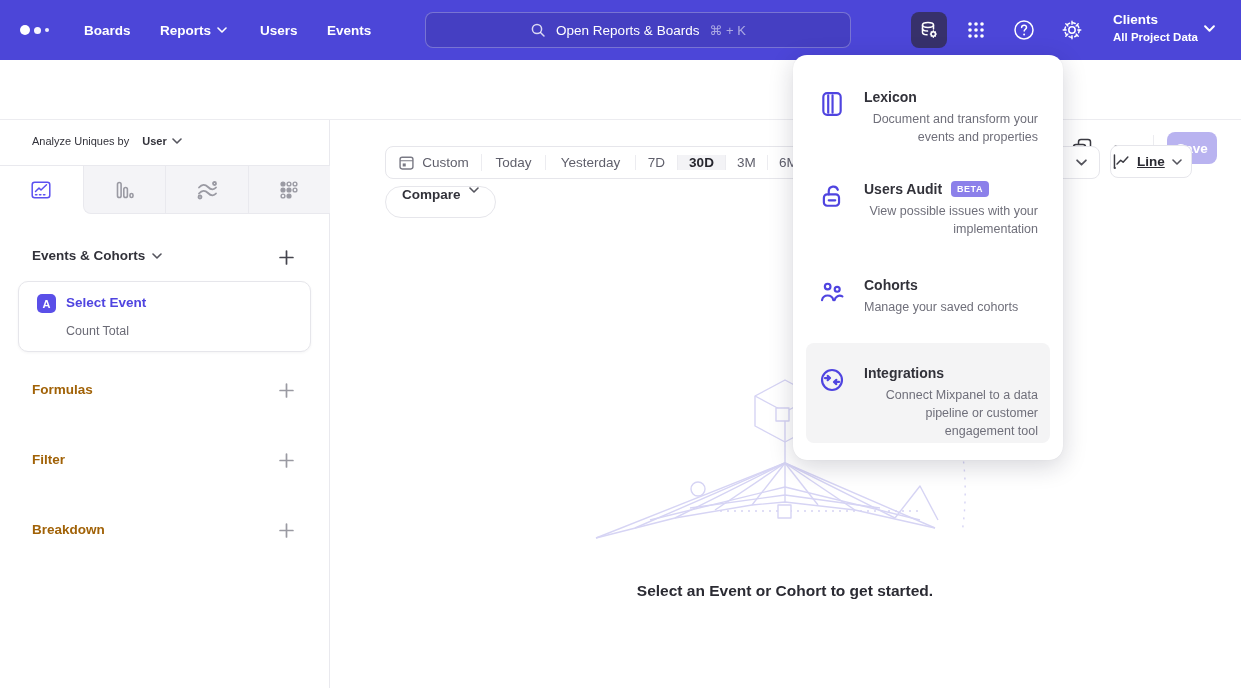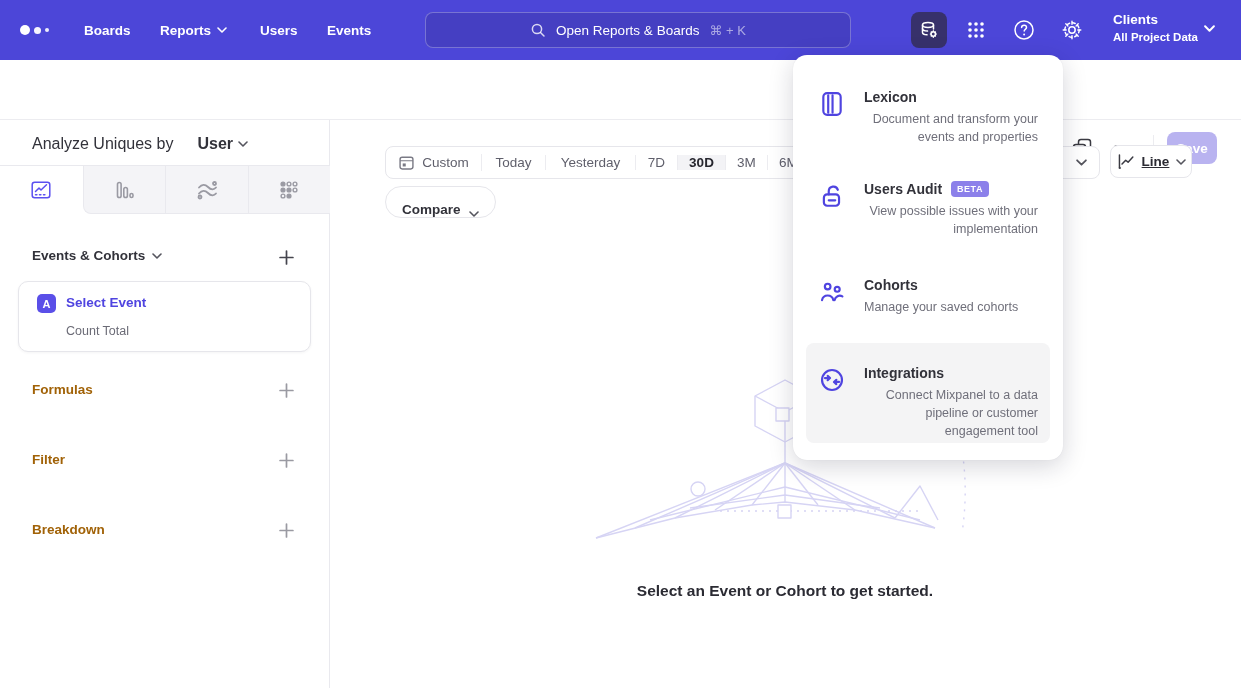--- a/index.html
+++ b/index.html
@@ -36,22 +36,22 @@
   .rh-desc { position:absolute; left:119px; top:83px; font-size:13.5px; color:#9A9AA2; cursor:text; }
   .rh-dup { position:absolute; left:1071px; top:77px; color:#3A3A42; cursor:pointer; }
   .rh-more { position:absolute; left:1113px; top:84px; color:#3A3A42; cursor:pointer; }
   .rh-divider { position:absolute; left:1153px; top:75px; width:1px; height:30px; background:#ECECF0; }
   .save-btn { position:absolute; left:1167px; top:72px; width:50px; height:32px; border:none; border-radius:8px;
     background:#B9B3F0; color:#fff; font-size:13.5px; font-weight:700; font-family:inherit; cursor:default; }
 
   
   .sidebar { position:absolute; left:0; top:120px; width:330px; height:568px; background:#fff;
     border-right:1px solid #E9E9EE; }
-  .analyze-row { position:absolute; left:32px; top:15px; display:flex; align-items:flex-start; gap:20px;
-    font-size:16px; color:#32323A; }
+  .analyze-row { position:absolute; left:32px; top:15px; display:flex; align-items:flex-start; gap:9px;
+    font-size:11px; color:#32323A; }
   .analyze-row .val { font-weight:700; margin-left:4px; cursor:pointer; display:flex; align-items:center; gap:5px; }
   .tab-strip { position:absolute; left:0; top:45px; width:330px; height:48px; border-top:1px solid #E9E9EE;
     display:flex; }
   .tab { width:82.5px; height:48px; display:flex; align-items:center; justify-content:center;
     background:#F4F4F7; border-bottom:1px solid #E9E9EE; border-left:1px solid #E9E9EE; cursor:pointer; }
   .tab:first-child { border-left:none; }
   .tab.active { background:#fff; border-bottom:1px solid transparent; }
   .tab.active + .tab { border-bottom-left-radius:8px; }
   .section-head { position:absolute; left:32px; display:flex; align-items:center; gap:7px;
     font-size:13.5px; font-weight:700; color:#32323A; cursor:pointer; }
@@ -68,27 +68,27 @@
   .soft-label { position:absolute; left:32px; font-size:13.5px; font-weight:700; color:#a16207; }
 
   
   .seg-control { position:absolute; left:385px; top:146px; height:33px; display:flex; align-items:center;
     border:1px solid #E6E6EB; border-radius:8px; background:#fff; overflow:hidden; z-index:2; }
   .seg { display:flex; align-items:center; justify-content:center; gap:7px; font-size:13.5px; color:#5F5F6B;
     border-right:1px solid #ECECF0; cursor:pointer; white-space:nowrap; }
   .seg:last-child { border-right:none; }
   .seg.active { background:#F3F3F6; color:#26262E; font-weight:700; }
   .compare-btn { position:absolute; left:385px; top:186px; height:32px; padding:0 16px; display:flex;
-    align-items:flex-end; gap:8px; border:1px solid #E6E6EB; border-radius:16px; background:#fff;
+    align-items:flex-start; gap:8px; border:1px solid #E6E6EB; border-radius:16px; background:#fff;
     font-size:13.5px; font-weight:600; color:#32323A; cursor:pointer; z-index:2; }
   .interval-btn { position:absolute; left:1022px; top:146px; width:78px; height:33px; border:1px solid #E6E6EB;
     border-radius:8px; background:#fff; display:flex; align-items:center; justify-content:flex-end;
     padding-right:12px; color:#4A4A52; cursor:pointer; z-index:2; }
   .line-btn { position:absolute; left:1110px; top:145px; width:82px; height:33px; border:1px solid #E6E6EB;
-    border-radius:8px; background:#fff; display:flex; align-items:center; justify-content:center; gap:7px;
+    border-radius:8px; background:#fff; display:flex; align-items:center; justify-content:flex-start; gap:7px;
     font-size:13.5px; font-weight:600; color:#2B2B33; cursor:pointer; z-index:2;text-decoration:underline; }
 
   
   .wireframe { position:absolute; left:590px; top:368px; z-index:1; }
   .empty-heading { position:absolute; left:435px; top:582px; width:700px; text-align:center;
     font-size:15.5px; font-weight:700; color:#2B2B33; z-index:2; }
   .empty-links { position:absolute; left:335px; top:613px; width:900px; text-align:center; font-size:13px;
     color:#8A8A94; z-index:2; }
   .empty-links .lnk { color:#4F44E0; font-weight:700; cursor:pointer; }
 

